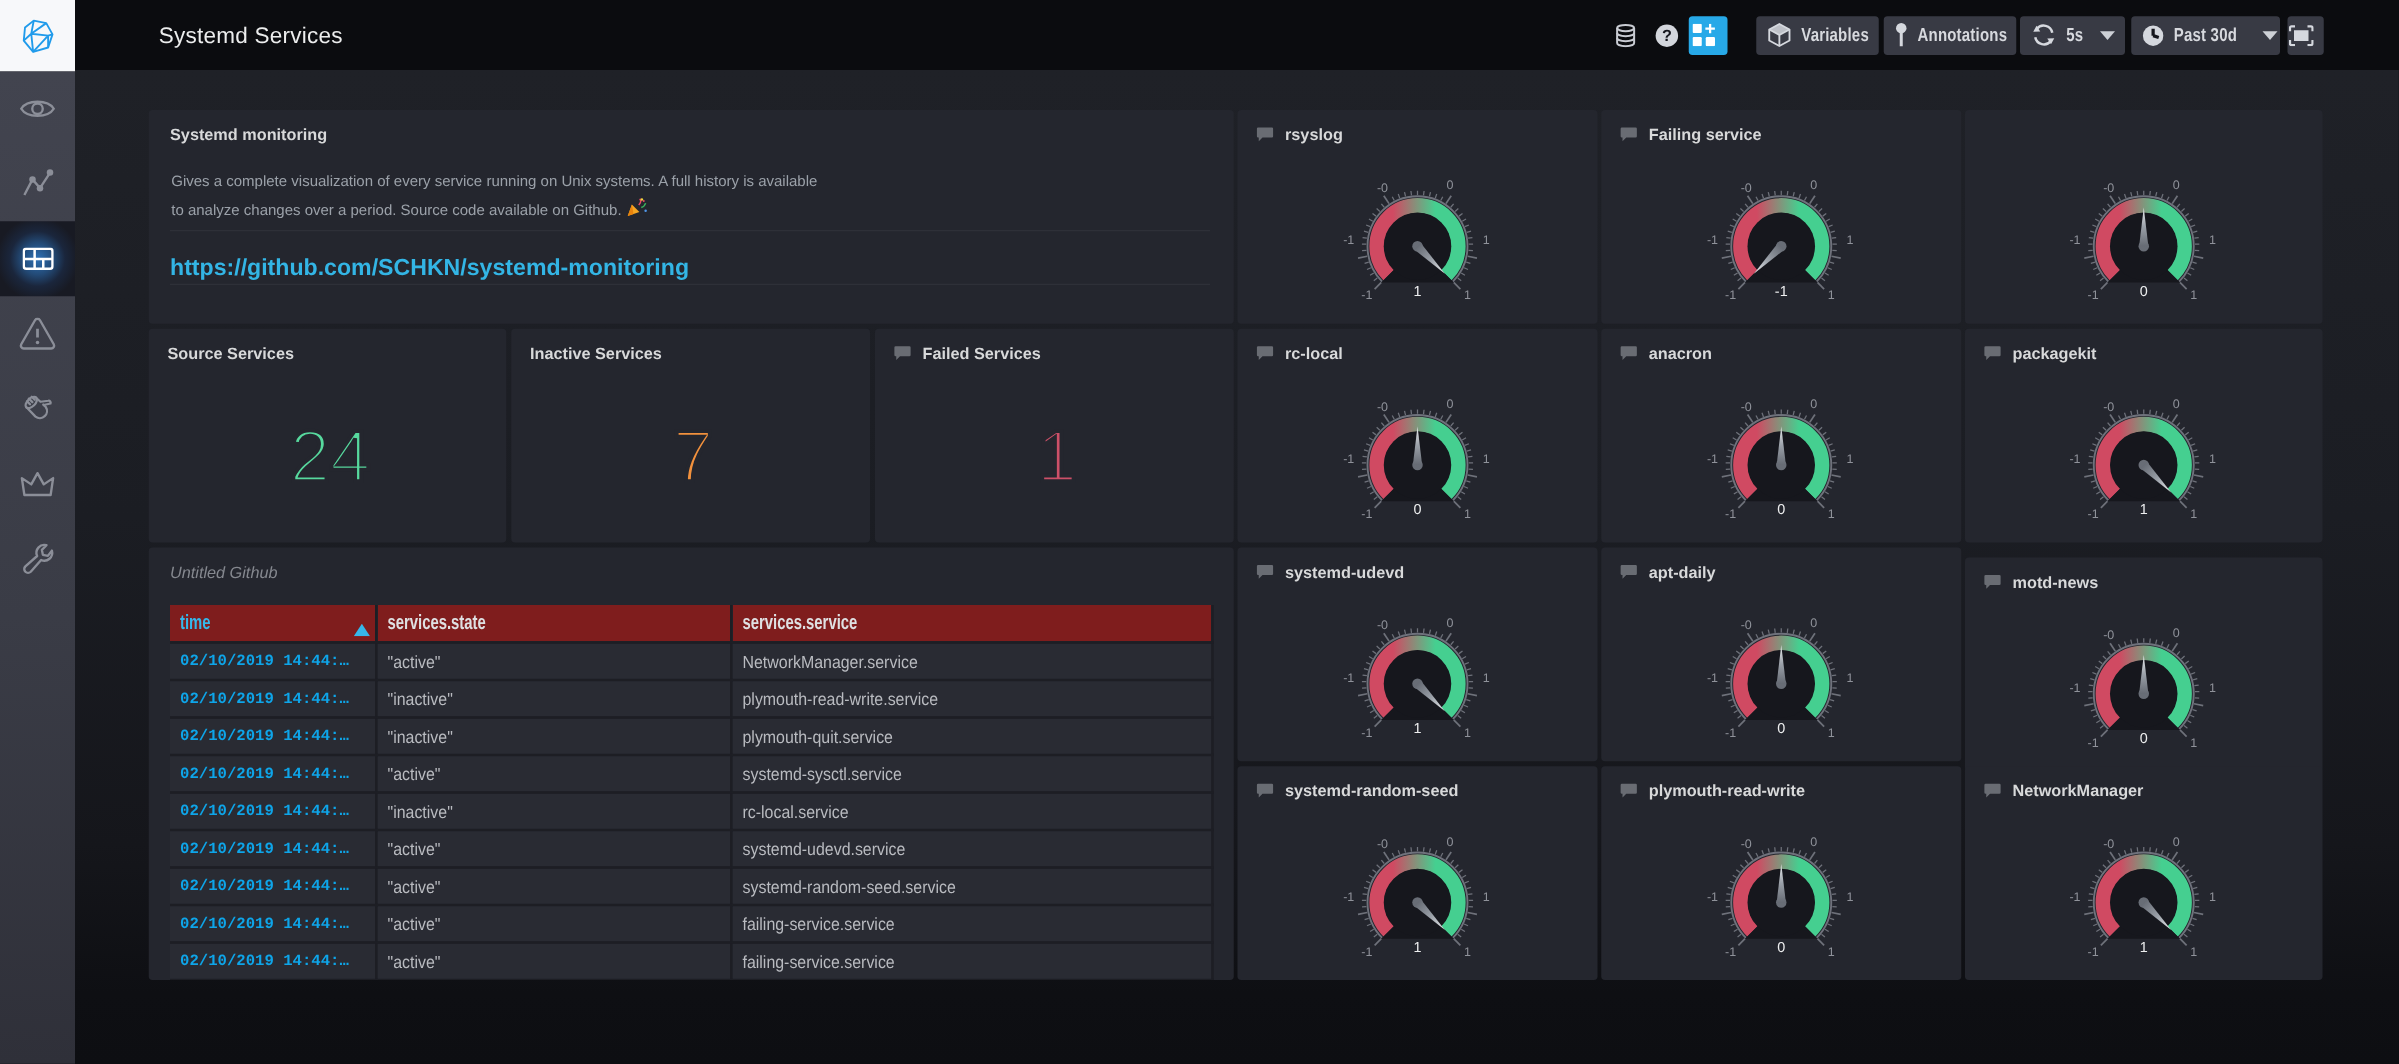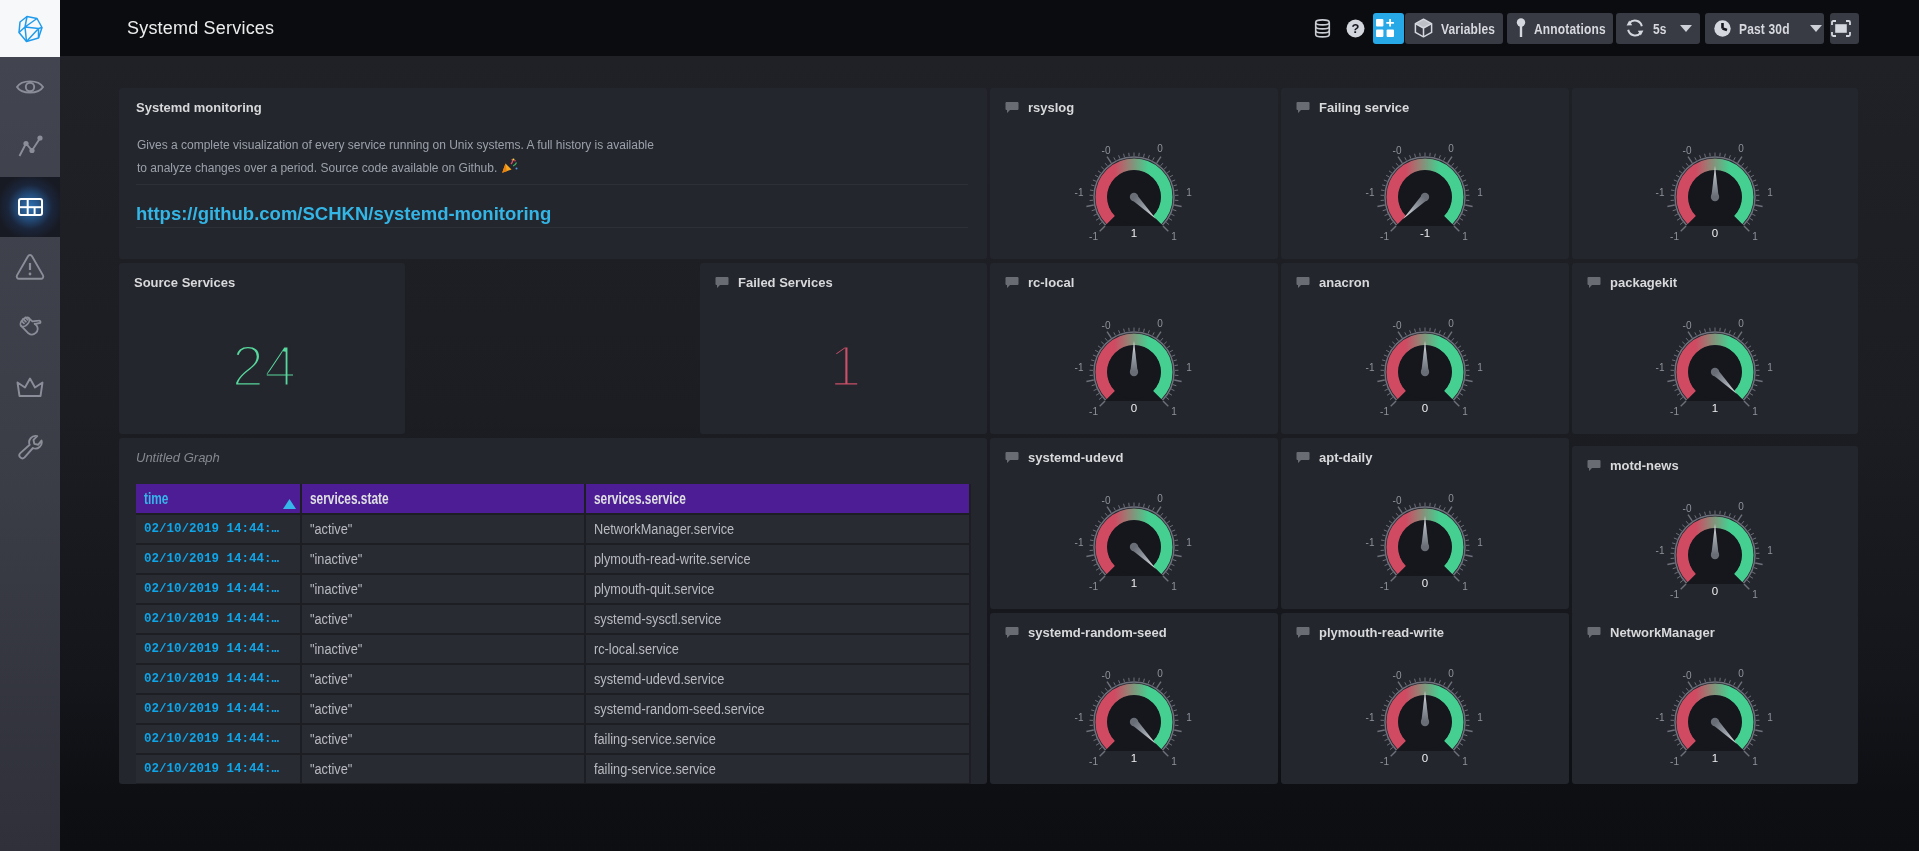--- a/index.html
+++ b/index.html
@@ -17,21 +17,21 @@
 .panel{position:absolute;background:#24262e;border-radius:3px}
 .ptitle{position:absolute;left:0;top:0;width:100%;height:27px;padding:11px 15px 0;display:flex;align-items:center;color:#d8d9da;font-size:13px;font-weight:bold;white-space:nowrap}
 .gsvg{position:absolute;left:50%;top:27px;margin-left:-144px}
 .statval{position:absolute;left:0;top:27px;width:100%;height:144px;display:flex;align-items:center;justify-content:center;font-size:58px;font-weight:300;transform:translate(2px,3px);-webkit-text-stroke:3px #24262e}
 .txtbody{position:absolute;left:0;top:0;width:100%;height:100%}
 .tpara{position:absolute;left:18px;top:45.5px;width:840px;color:#9ba1a9;font-size:12px;line-height:23.7px;letter-spacing:0px}
 .lnk{position:absolute;left:17px;top:115.5px;color:#33b5e5;font-weight:bold;font-size:18.5px;line-height:20px}
 .thr{position:absolute;left:17px;width:832px;border:none;border-top:1px solid #2e3038;margin:0}
 table.gtab{border-collapse:collapse;table-layout:fixed;width:834px;font-size:13.5px}
 table.gtab th,table.gtab td{height:30px;padding:0 0 0 8px;border:2px solid #1d1e24;border-width:0 2px 2px 0;overflow:hidden;white-space:nowrap}
-table.gtab th{background:#4c1d95;color:#dfe0e2;text-align:left;font-size:16.5px}
+table.gtab th{background:#7f1d1d;color:#dfe0e2;text-align:left;font-size:16.5px}
 table.gtab th .cnd{display:inline-block;transform:scaleX(.72);transform-origin:0 50%;white-space:nowrap}
 table.gtab td{background:#292b33;color:#b9bbc0;font-size:14px}
 table.gtab td .cnd2{display:inline-block;transform:scaleX(.91);transform-origin:0 50%;white-space:nowrap}
 table.gtab td.tc{font-family:'Liberation Mono',monospace;color:#0ea5e9;font-weight:bold;font-size:12.5px}
 table.gtab th.tc{color:#36b7ea}
 </style></head>
 <body>
 <div id="dash">
 <svg width="0" height="0" style="position:absolute">
       <defs>
@@ -295,32 +295,36 @@
    <hr class="thr" style="top:96px">
    <div class="lnk">https://github.com/SCHKN/systemd-monitoring</div>
    <hr class="thr" style="top:139px">
  </div>
 </div>
 
 <div class="panel" style="left:59px;top:207px;width:286px;height:171px">
  <div class="ptitle">Source Services</div>
  <div class="statval" style="color:#57d99e">24</div>
 </div>
+<div class="panel" style="left:349px;top:207px;width:287px;height:171px">
+ <div class="ptitle">Inactive Services</div>
+ <div class="statval" style="color:#f2913d">7</div>
+</div>
 <div class="panel" style="left:640px;top:207px;width:287px;height:171px">
  <div class="ptitle">
         <svg width="14" height="13" viewBox="0 0 14 13" style="margin-right:9px;flex:none">
           <path d="M1.5 1 h11 a1 1 0 0 1 1 1 v6 a1 1 0 0 1 -1 1 h-7.5 l-3 3 v-3 h-0.5 a1 1 0 0 1 -1 -1 v-6 a1 1 0 0 1 1 -1 z" fill="#696c73"></path>
         </svg>
         <span>Failed Services</span>
       </div>
  <div class="statval" style="color:#cc5068">1</div>
 </div>
 
 <div class="panel" style="left:59px;top:382px;width:868px;height:346px;overflow:hidden">
- <div class="ptitle" style="padding-left:17px;color:#85888f;font-style:italic;font-weight:normal">Untitled Graph</div>
+ <div class="ptitle" style="padding-left:17px;color:#85888f;font-style:italic;font-weight:normal">Untitled Github</div>
  <div style="position:absolute;left:17px;top:46px">
   <table class="gtab">
    <colgroup>
             <col style="width:165px">
             <col style="width:284px">
             <col style="width:385px">
           </colgroup>
    <tbody>
             <tr>
               <th class="tc" style="font-family:'Liberation Sans',sans-serif"><span class="cnd">time</span><svg width="13" height="10" viewBox="0 0 13 10" style="float:right;margin:10px 4px 0 0">
@@ -401,21 +405,21 @@
    <div class="tbtn" style="background:#27a9e8;width:31px;height:31px;padding:0;justify-content:center">
         <svg width="18" height="18" viewBox="0 0 18 18">
           <g fill="#fff">
             <rect x="0" y="0" width="7.4" height="7.4" rx="1"></rect>
             <rect x="0" y="10.6" width="7.4" height="7.4" rx="1"></rect>
             <rect x="10.6" y="10.6" width="7.4" height="7.4" rx="1"></rect>
             <path d="M13.2 0 h1.8 v2.9 h2.9 v1.8 h-2.9 v2.9 h-1.8 v-2.9 h-2.9 v-1.8 h2.9 z"></path>
           </g>
         </svg>
       </div>
-   <div class="tbtn" style="margin-left:1px;width:98px">
+   <div class="tbtn" style="margin-left:23px;width:98px">
         <svg width="19" height="20" viewBox="0 0 19 20">
           <g fill="none" stroke="#d5d8de" stroke-width="1.5" stroke-linejoin="round">
             <path d="M9.5 1.2 L17.6 5.6 L17.6 14.4 L9.5 18.8 L1.4 14.4 L1.4 5.6 Z"></path>
             <path d="M1.4 5.6 L9.5 10 L17.6 5.6 M9.5 10 L9.5 18.8"></path>
           </g>
           <path d="M9.5 1.2 L17.6 5.6 L9.5 10 L1.4 5.6 Z" fill="#d5d8de" fill-opacity=".85"></path>
         </svg>
         <span class="bl">Variables</span>
       </div>
    <div class="tbtn" style="margin-left:4px;width:106px">

